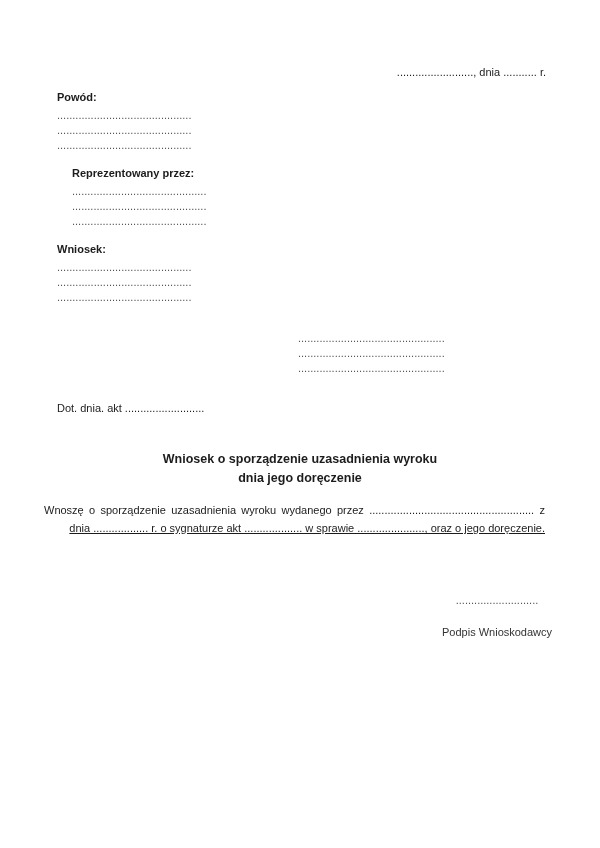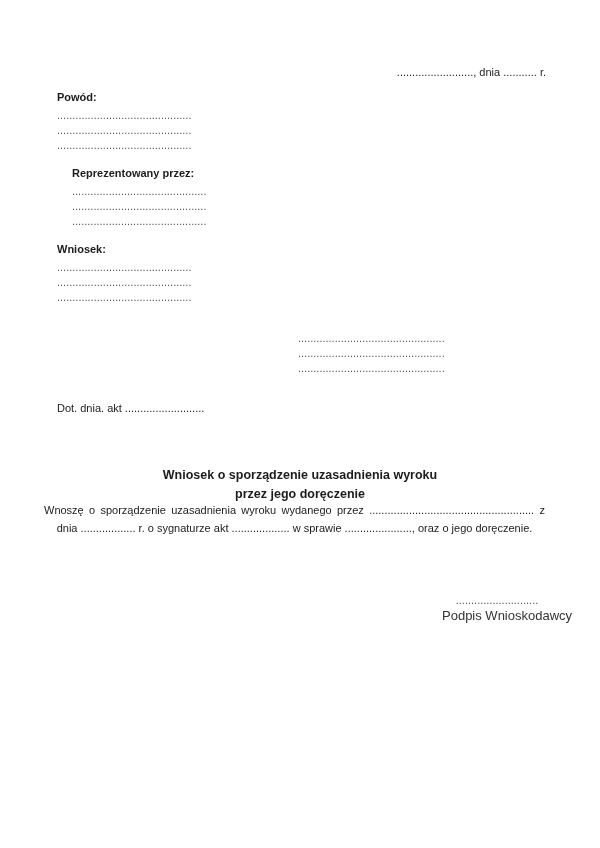--- a/index.html
+++ b/index.html
@@ -57,53 +57,53 @@
   }
   .doc-title {
     position: absolute;
     left: 0;
     top: 450px;
     width: 100%;
     text-align: center;
     font-size: 12.5px;
     font-weight: bold;
     line-height: 19px;
-    margin-top: 16px;
   }
   .body-par {
     position: absolute;
     left: 44px;
     right: 55px;
     top: 501px;
     font-size: 11px;
     line-height: 18px;
   }
   .body-line-1 {
     text-align: justify;
     text-align-last: justify;
   }
   .body-line-2 {
-    text-align: center;
+    text-align: right;
+    text-decoration: underline;
   }
   .signature {
     position: absolute;
     right: 48px;
     top: 594px;
     width: 110px;
     text-align: center;
   }
   .signature-dots {
     font-size: 11px;
     color: #555555;
     white-space: nowrap;
   }
   .signature-caption {
-    font-size: 13px;
+    font-size: 11px;
     color: #333333;
-    margin-top: 2px;
+    margin-top: 20px;
     white-space: nowrap;
   }
 </style>
 </head>
 <body>
 
 <div class="page">
 
   <div class="date-line">........................., dnia ........... r.</div>
 
@@ -131,21 +131,21 @@
   <div class="addressee">
     <div class="fill-line">................................................</div>
     <div class="fill-line">................................................</div>
     <div class="fill-line">................................................</div>
   </div>
 
   <div class="case-ref">Dot. dnia. akt ..........................</div>
 
   <div class="doc-title">
     <div>Wniosek o sporządzenie uzasadnienia wyroku</div>
-    <div>przez jego doręczenie</div>
+    <div>dnia jego doręczenie</div>
   </div>
 
   <div class="body-par">
     <div class="body-line-1">Wnoszę o sporządzenie uzasadnienia wyroku wydanego przez ...................................................... z</div>
     <div class="body-line-2">dnia .................. r. o sygnaturze akt ................... w sprawie ......................, oraz o jego doręczenie.</div>
   </div>
 
   <div class="signature">
     <div class="signature-dots">...........................</div>
     <div class="signature-caption">Podpis Wnioskodawcy</div>

